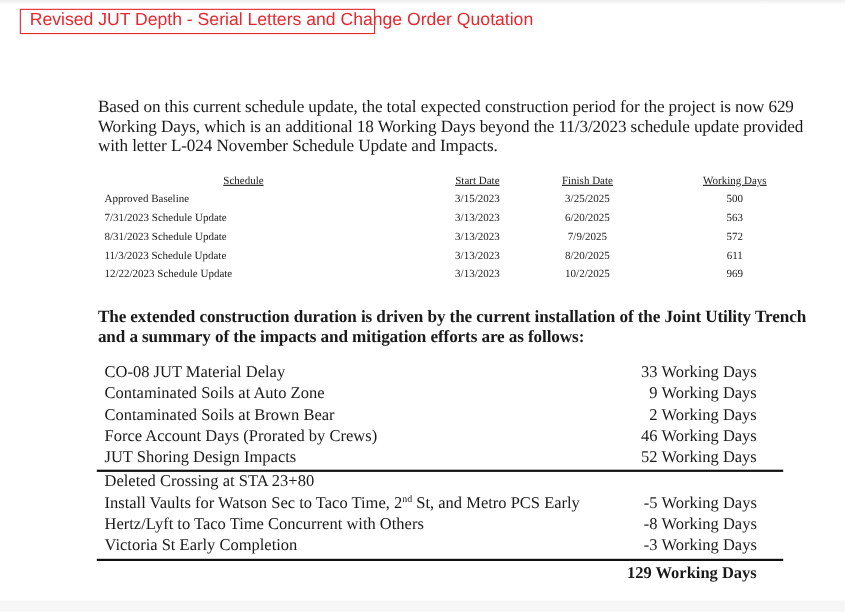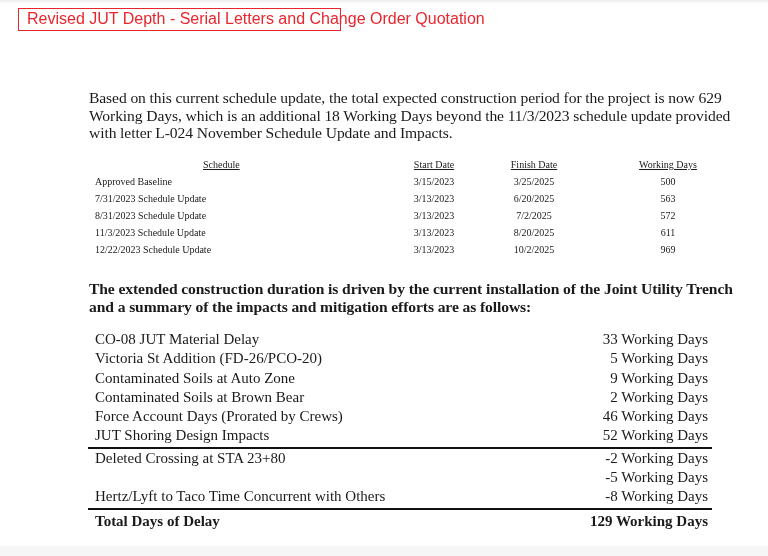--- a/index.html
+++ b/index.html
@@ -95,21 +95,21 @@
       line-height: 19px;
     }
     .imp-row .lbl {
       position: absolute;
       left: 7px;
       top: 0;
       white-space: nowrap;
     }
     .imp-row .val {
       position: absolute;
-      right: 4px;
+      right: 24px;
       top: 0;
       white-space: nowrap;
     }
     .sep {
       height: 0;
       border-top: 2.4px solid #111;
       margin: 1px 0 0 0;
     }
     .imp-row.total {
       font-weight: bold;
@@ -145,21 +145,21 @@
   </div>
   <div class="sched-row">
     <span class="c-name">7/31/2023 Schedule Update</span>
     <span class="c-start">3/13/2023</span>
     <span class="c-finish">6/20/2025</span>
     <span class="c-days">563</span>
   </div>
   <div class="sched-row">
     <span class="c-name">8/31/2023 Schedule Update</span>
     <span class="c-start">3/13/2023</span>
-    <span class="c-finish">7/2/2025</span>
+    <span class="c-finish">7/9/2025</span>
     <span class="c-days">572</span>
   </div>
   <div class="sched-row">
     <span class="c-name">11/3/2023 Schedule Update</span>
     <span class="c-start">3/13/2023</span>
     <span class="c-finish">8/20/2025</span>
     <span class="c-days">611</span>
   </div>
   <div class="sched-row">
     <span class="c-name">12/22/2023 Schedule Update</span>
@@ -170,55 +170,54 @@
 </div>
 
 <div class="para para2">The extended construction duration is driven by the current installation of the Joint Utility Trench and a summary of the impacts and mitigation efforts are as follows:</div>
 
 <div class="impacts">
   <div class="imp-row">
     <span class="lbl">CO-08 JUT Material Delay</span>
     <span class="val">33 Working Days</span>
   </div>
   <div class="imp-row">
-    <span class="lbl">Victoria St Addition (FD-26/PCO-20)</span>
-    <span class="val">5 Working Days</span>
-  </div>
-  <div class="imp-row">
     <span class="lbl">Contaminated Soils at Auto Zone</span>
     <span class="val">9 Working Days</span>
   </div>
   <div class="imp-row">
     <span class="lbl">Contaminated Soils at Brown Bear</span>
     <span class="val">2 Working Days</span>
   </div>
   <div class="imp-row">
     <span class="lbl">Force Account Days (Prorated by Crews)</span>
     <span class="val">46 Working Days</span>
   </div>
   <div class="imp-row">
     <span class="lbl">JUT Shoring Design Impacts</span>
     <span class="val">52 Working Days</span>
   </div>
 
   <div class="sep"></div>
 
   <div class="imp-row">
     <span class="lbl">Deleted Crossing at STA 23+80</span>
-    <span class="val">-2 Working Days</span>
-  </div>
-  <div class="imp-row">
+  </div>
+  <div class="imp-row">
+    <span class="lbl"><span>Install Vaults for Watson Sec to Taco Time, 2</span><sup>nd</sup><span> St, and Metro PCS Early</span></span>
     <span class="val">-5 Working Days</span>
   </div>
   <div class="imp-row">
     <span class="lbl">Hertz/Lyft to Taco Time Concurrent with Others</span>
     <span class="val">-8 Working Days</span>
   </div>
+  <div class="imp-row">
+    <span class="lbl">Victoria St Early Completion</span>
+    <span class="val">-3 Working Days</span>
+  </div>
 
   <div class="sep"></div>
 
   <div class="imp-row total">
-    <span class="lbl">Total Days of Delay</span>
     <span class="val">129 Working Days</span>
   </div>
 </div>
 
 <div class="bottom-shade"></div>
 
 </body></html>

